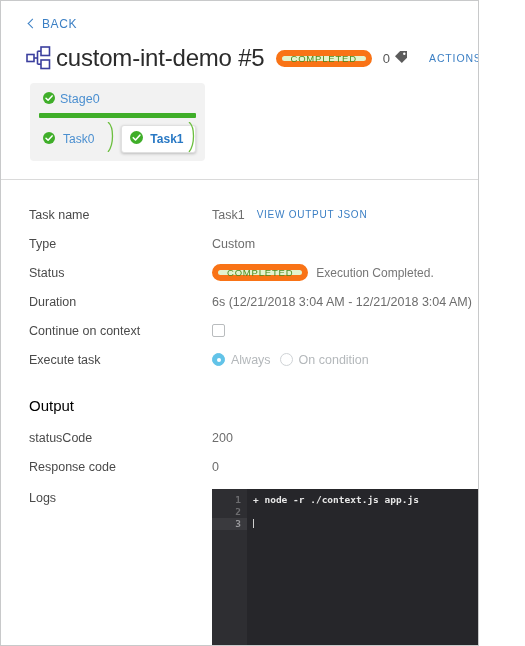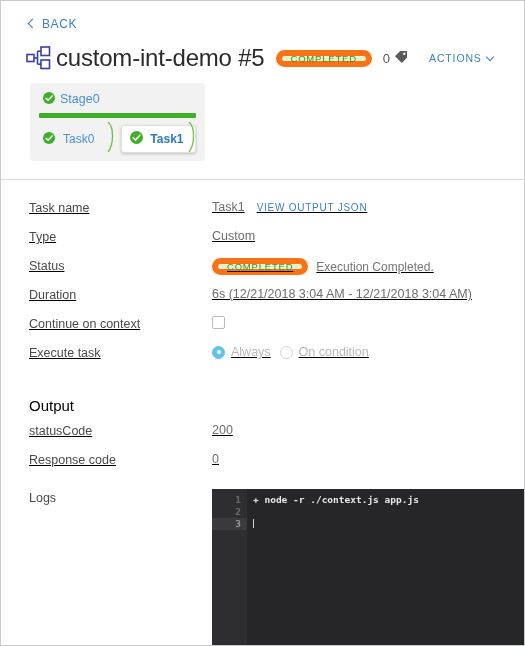--- a/index.html
+++ b/index.html
@@ -3,21 +3,21 @@
 <meta charset="utf-8">
 <style>
   * { box-sizing: border-box; margin: 0; padding: 0; }
   html, body {
     width: 525px; height: 646px;
     font-family: "Liberation Sans", sans-serif;
     background: #ffffff;
     overflow: hidden;
   }
   .frame {
-    width: 525px; height: 646px;
+    width: 479px; height: 646px;
     border: 1px solid #c8c9ca;
     background: #fff;
     position: relative;
     overflow: hidden;
   }
 
   
   .back-row { padding: 12px 0 0 28px; }
   .back-link {
     display: inline-flex; align-items: center; gap: 6px;
@@ -98,22 +98,22 @@
   }
   .connector { position: absolute; pointer-events: none; }
   .check-ico { flex: none; display: block; }
 
   
   .divider { height: 1px; background: #dadada; margin-top: 18px; }
 
   
   .details { padding: 20px 0 0 28px; }
   .drow {
-    display: flex; align-items: flex-start;
-    min-height: 29px; font-size: 12.5px; text-decoration: underline;
+    display: flex; align-items: center;
+    min-height: 29px; font-size: 12.5px;
   }
   .dlabel { width: 183px; color: #4a4a4a; flex: none; padding-top: 1px; }
   .dval { color: #6d6d6d; display: flex; align-items: center; }
   .link {
     color: #3b7fc4; font-size: 10px; letter-spacing: .75px;
     margin-left: 12px; cursor: pointer;
   }
   .status-text { color: #767676; margin-left: 8px; font-size: 12px; }
 
   

